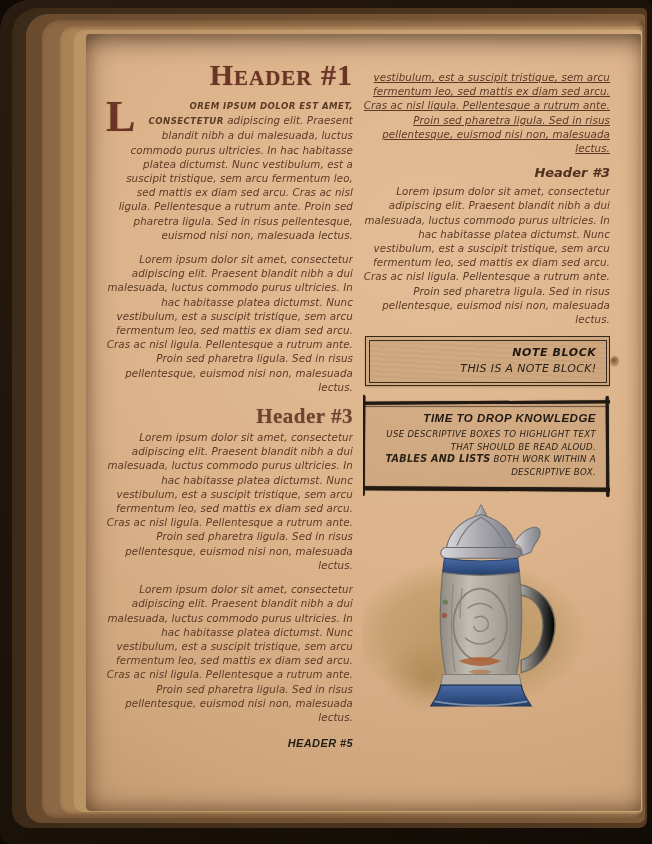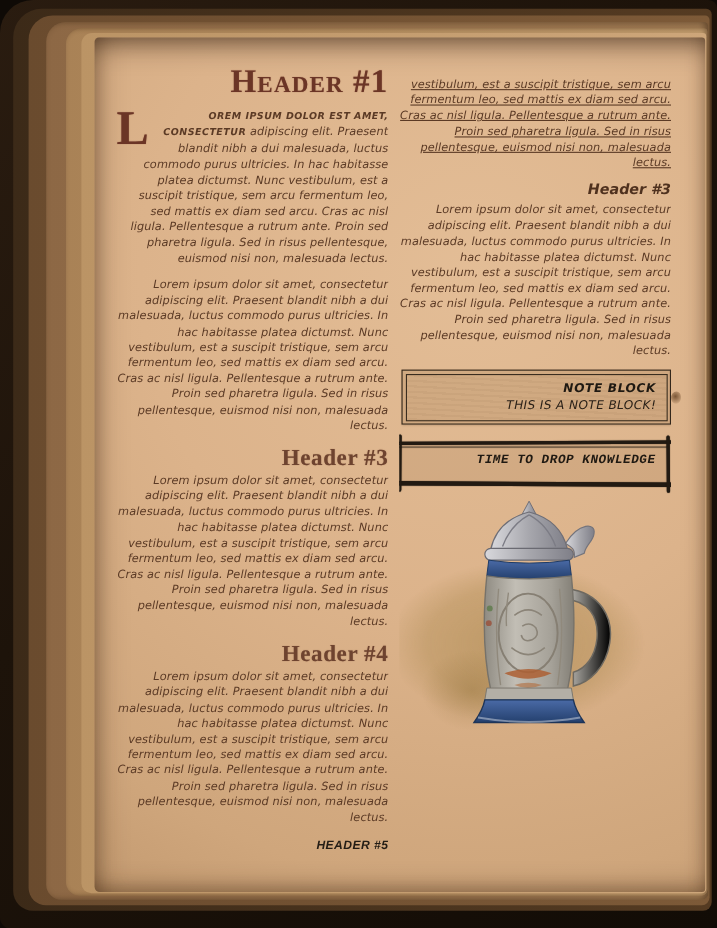--- a/index.html
+++ b/index.html
@@ -46,21 +46,21 @@
   .note-body{font-family:"DejaVu Sans",sans-serif;font-style:italic;font-size:11px;color:#2a2118;
         text-transform:uppercase;letter-spacing:.35px;margin:0;}
 
   .kb{position:relative;margin:16px 2px 0 0;padding:10px 12px 11px 12px;background:rgba(120,82,44,.13);}
   .kb .stroke{position:absolute;background:#221a12;border-radius:2px;box-shadow:0 0 1px #221a12;}
   .kb .st-top{left:-7px;right:-6px;top:-1px;height:3.4px;transform:rotate(-.3deg);}
   .kb .st-bottom{left:-6px;right:-8px;bottom:-1px;height:3.6px;transform:rotate(.3deg);}
   .kb .st-left{top:-7px;bottom:-7px;left:-1px;width:3.2px;transform:rotate(.4deg);}
   .kb .st-right{top:-6px;bottom:-8px;right:-1px;width:3.4px;transform:rotate(-.4deg);}
   .kb .st-top2{left:-2px;right:0;top:3.4px;height:1px;opacity:.55;}
-  .kb-title{font-family:Liberation Mono, monospace;font-weight:bold;font-style:italic;font-size:11.5px;color:#1f1912;
+  .kb-title{font-family:Liberation Sans, sans-serif;font-weight:bold;font-style:italic;font-size:11.5px;color:#1f1912;
         text-transform:uppercase;letter-spacing:.5px;margin:0 0 4px 0;}
   .kb-text{font-family:"DejaVu Sans",sans-serif;font-style:italic;font-size:8.6px;line-height:12.5px;color:#2a2118;
         text-transform:uppercase;letter-spacing:.3px;margin:0;}
   .kb-line2{text-indent:9px;}
   .kb-line2 b{font-size:9.6px;}
 
   .illo{position:relative;height:240px;margin-top:10px;}
   .stain{position:absolute;left:-14px;top:54px;width:262px;height:180px;
      background:radial-gradient(60% 55% at 46% 45%, rgba(148,118,52,.42) 0%, rgba(148,118,52,.26) 52%, rgba(148,118,52,0) 74%);
      border-radius:46% 54% 58% 42%/52% 44% 56% 48%;filter:blur(1px);}
@@ -87,21 +87,20 @@
 
       <div class="col">
         <div class="h1">Header #1</div>
         <p class="hand"><span class="dropcap">L</span><span class="lead">orem ipsum dolor est amet, consectetur</span> <span>adipiscing elit. Praesent blandit nibh a dui malesuada, luctus commodo purus ultricies. In hac habitasse platea dictumst. Nunc vestibulum, est a suscipit tristique, sem arcu fermentum leo, sed mattis ex diam sed arcu. Cras ac nisl ligula. Pellentesque a rutrum ante. Proin sed pharetra ligula. Sed in risus pellentesque, euismod nisi non, malesuada lectus.</span></p>
 
         <p class="hand">Lorem ipsum dolor sit amet, consectetur adipiscing elit. Praesent blandit nibh a dui malesuada, luctus commodo purus ultricies. In hac habitasse platea dictumst. Nunc vestibulum, est a suscipit tristique, sem arcu fermentum leo, sed mattis ex diam sed arcu. Cras ac nisl ligula. Pellentesque a rutrum ante. Proin sed pharetra ligula. Sed in risus pellentesque, euismod nisi non, malesuada lectus.</p>
 
         <div class="h2">Header #3</div>
         <p class="hand">Lorem ipsum dolor sit amet, consectetur adipiscing elit. Praesent blandit nibh a dui malesuada, luctus commodo purus ultricies. In hac habitasse platea dictumst. Nunc vestibulum, est a suscipit tristique, sem arcu fermentum leo, sed mattis ex diam sed arcu. Cras ac nisl ligula. Pellentesque a rutrum ante. Proin sed pharetra ligula. Sed in risus pellentesque, euismod nisi non, malesuada lectus.</p>
 
-        <div class="h2">Header #4</div>
         <p class="hand">Lorem ipsum dolor sit amet, consectetur adipiscing elit. Praesent blandit nibh a dui malesuada, luctus commodo purus ultricies. In hac habitasse platea dictumst. Nunc vestibulum, est a suscipit tristique, sem arcu fermentum leo, sed mattis ex diam sed arcu. Cras ac nisl ligula. Pellentesque a rutrum ante. Proin sed pharetra ligula. Sed in risus pellentesque, euismod nisi non, malesuada lectus.</p>
 
         <div class="h5">Header #5</div>
 
       </div>
 
       <div class="col">
         <p class="hand" style="margin-top:20px;text-decoration:underline;">vestibulum, est a suscipit tristique, sem arcu fermentum leo, sed mattis ex diam sed arcu. Cras ac nisl ligula. Pellentesque a rutrum ante. Proin sed pharetra ligula. Sed in risus pellentesque, euismod nisi non, malesuada lectus.</p>
 
         <div class="h6">Header #3</div>
@@ -114,20 +113,22 @@
           </div>
         </div>
 
         <div class="kb">
           <div class="stroke st-top"></div>
           <div class="stroke st-top2"></div>
           <div class="stroke st-bottom"></div>
           <div class="stroke st-left"></div>
           <div class="stroke st-right"></div>
           <p class="kb-title">Time to Drop Knowledge</p>
+          <p class="kb-text">Use descriptive boxes to highlight text that should be read aloud.</p>
+          <p class="kb-text kb-line2"><b>Tables and Lists</b><span> both work within a descriptive box.</span></p>
         </div>
 
         <div class="illo">
           <div class="stain"></div>
           <div class="stain2"></div>
           <svg class="stein" width="152" height="212" viewBox="0 0 170 235">
             <defs>
               <linearGradient id="gPew" x1="0" y1="0" x2="1" y2="0">
                 <stop offset="0" stop-color="#d8d8dc"></stop>
                   <stop offset=".5" stop-color="#a7a7ad"></stop>

